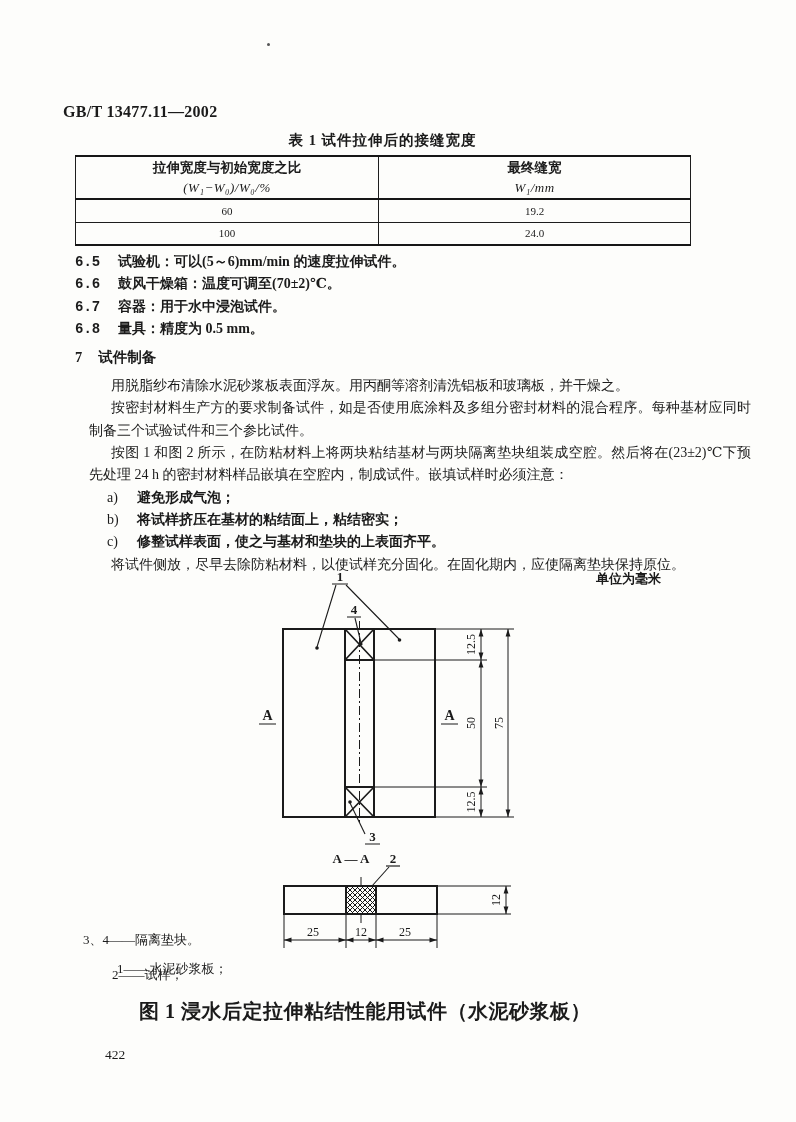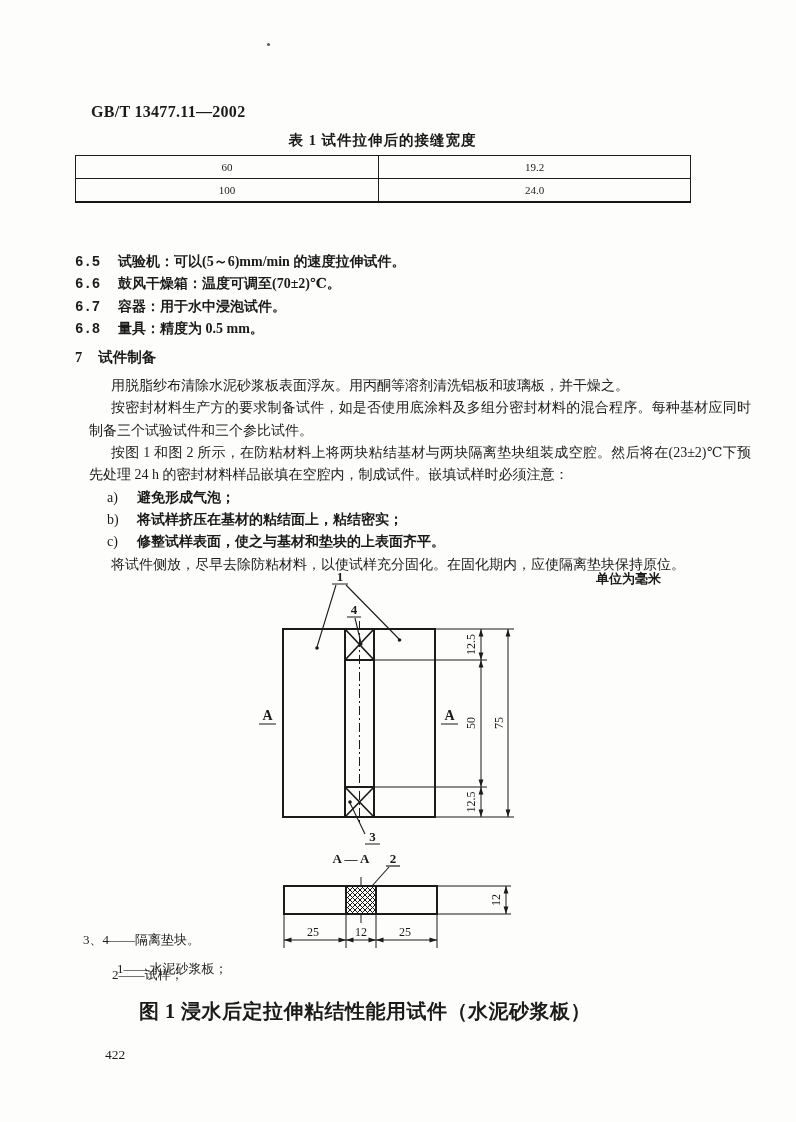--- a/index.html
+++ b/index.html
@@ -7,21 +7,21 @@
   body {
     position:relative;
     background:#fdfdfb;
     font-family:"Liberation Serif","DejaVu Serif",serif;
     color:#1b1b1b;
     -webkit-font-smoothing:antialiased;
   }
   .abs { position:absolute; }
 
   
-  .doc-number { left:91px; top:103px; font-size:16px; font-weight:bold; letter-spacing:0.3px; }
+  .doc-number { left:63px; top:103px; font-size:16px; font-weight:bold; letter-spacing:0.3px; }
 
   
   .table-title { left:75px; top:131px; width:615px; text-align:center; font-size:14.5px; font-weight:bold; letter-spacing:1px; }
   table.spec { position:absolute; left:75px; top:155px; width:615px; border-collapse:collapse; table-layout:fixed; }
   table.spec td { border:1.6px solid #1d1d1d; text-align:center; vertical-align:middle; font-size:13.5px; padding:0; }
   table.spec .hdr { height:43px; font-weight:bold; line-height:1.5; border-top:2.6px solid #161616; border-bottom:2px solid #161616; }
   table.spec .hdr .formula { font-weight:normal; font-style:italic; font-size:13px; letter-spacing:0.5px; }
   table.spec .datarow td { height:23px; font-size:11px; }
   table.spec tr:last-child td { border-bottom:2.6px solid #161616; }
 
@@ -61,20 +61,30 @@
 <div class="abs doc-number">GB/T 13477.11—2002</div>
 
 <div class="abs table-title">表 1  试件拉伸后的接缝宽度</div>
 
 <table class="spec">
   <colgroup>
       <col style="width:303px">
       <col style="width:312px">
     </colgroup>
   <tbody>
+      <tr>
+    <td class="hdr">
+      <div>拉伸宽度与初始宽度之比</div>
+      <div class="formula">(W₁−W₀)/W₀/%</div>
+    </td>
+    <td class="hdr">
+      <div>最终缝宽</div>
+      <div class="formula">W₁/mm</div>
+    </td>
+  </tr>
   <tr class="datarow">
     <td>60</td>
     <td>19.2</td>
   </tr>
   <tr class="datarow">
     <td>100</td>
     <td>24.0</td>
   </tr>
 </tbody>
   </table>

